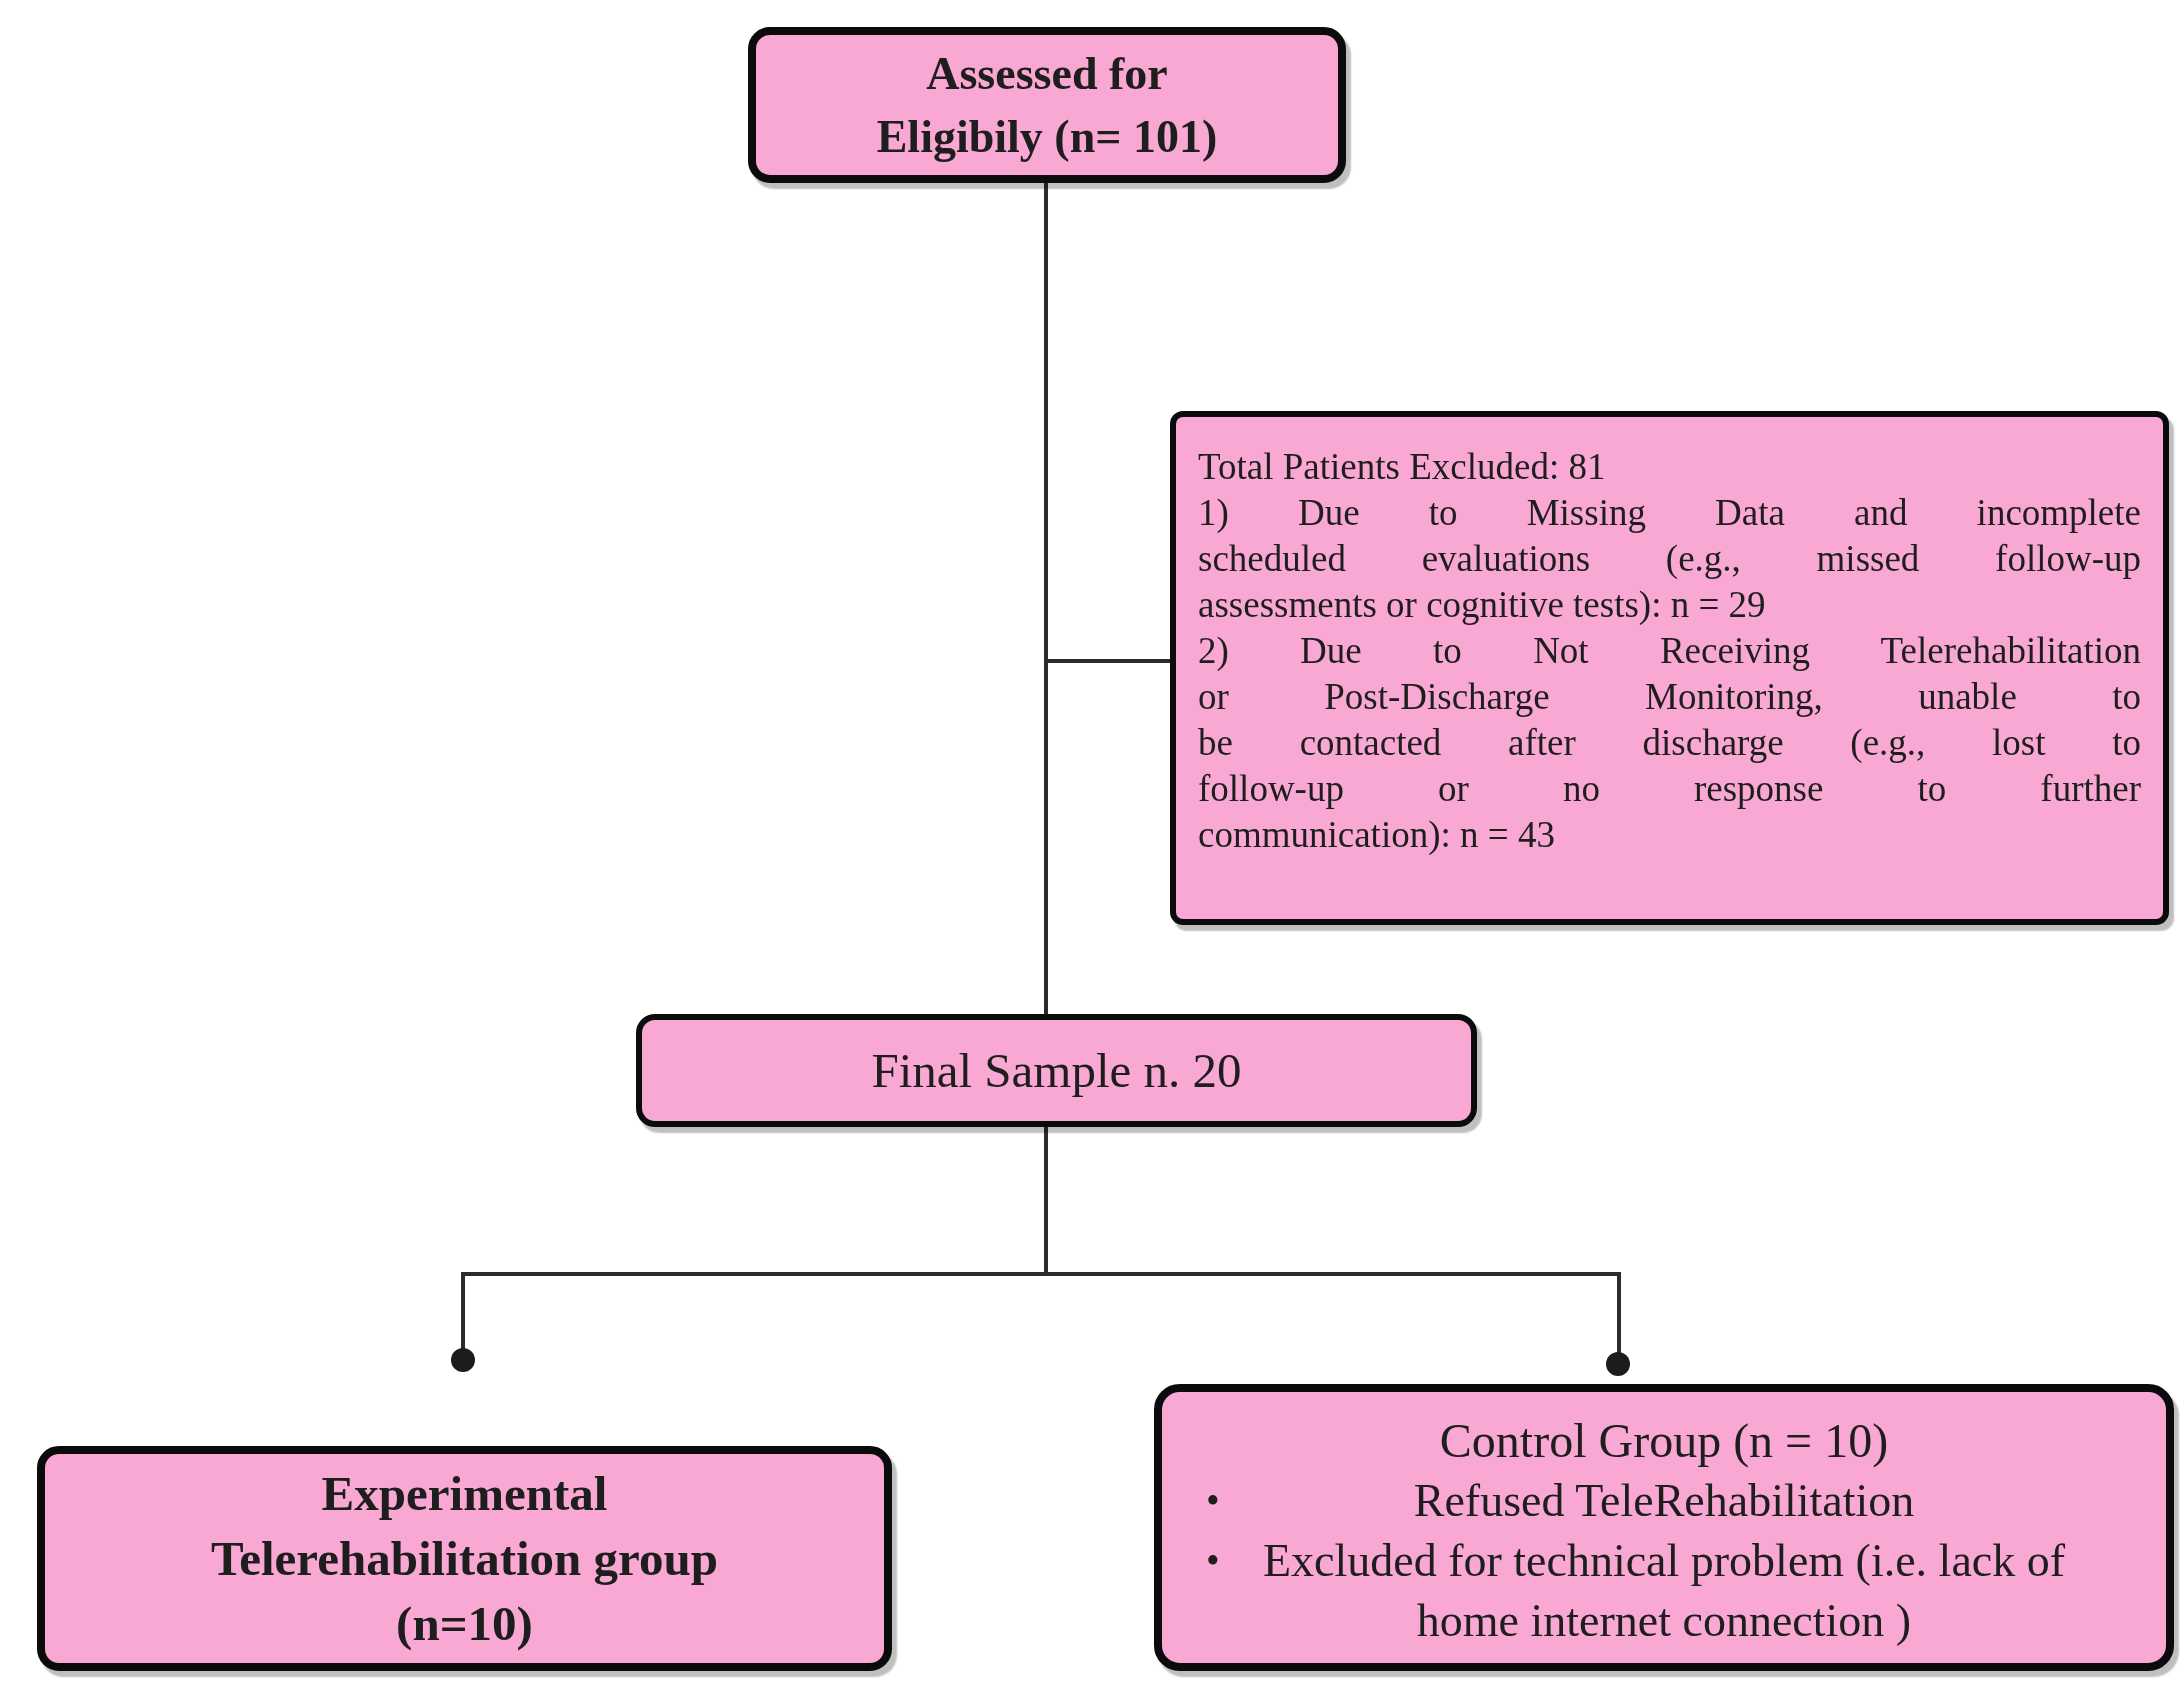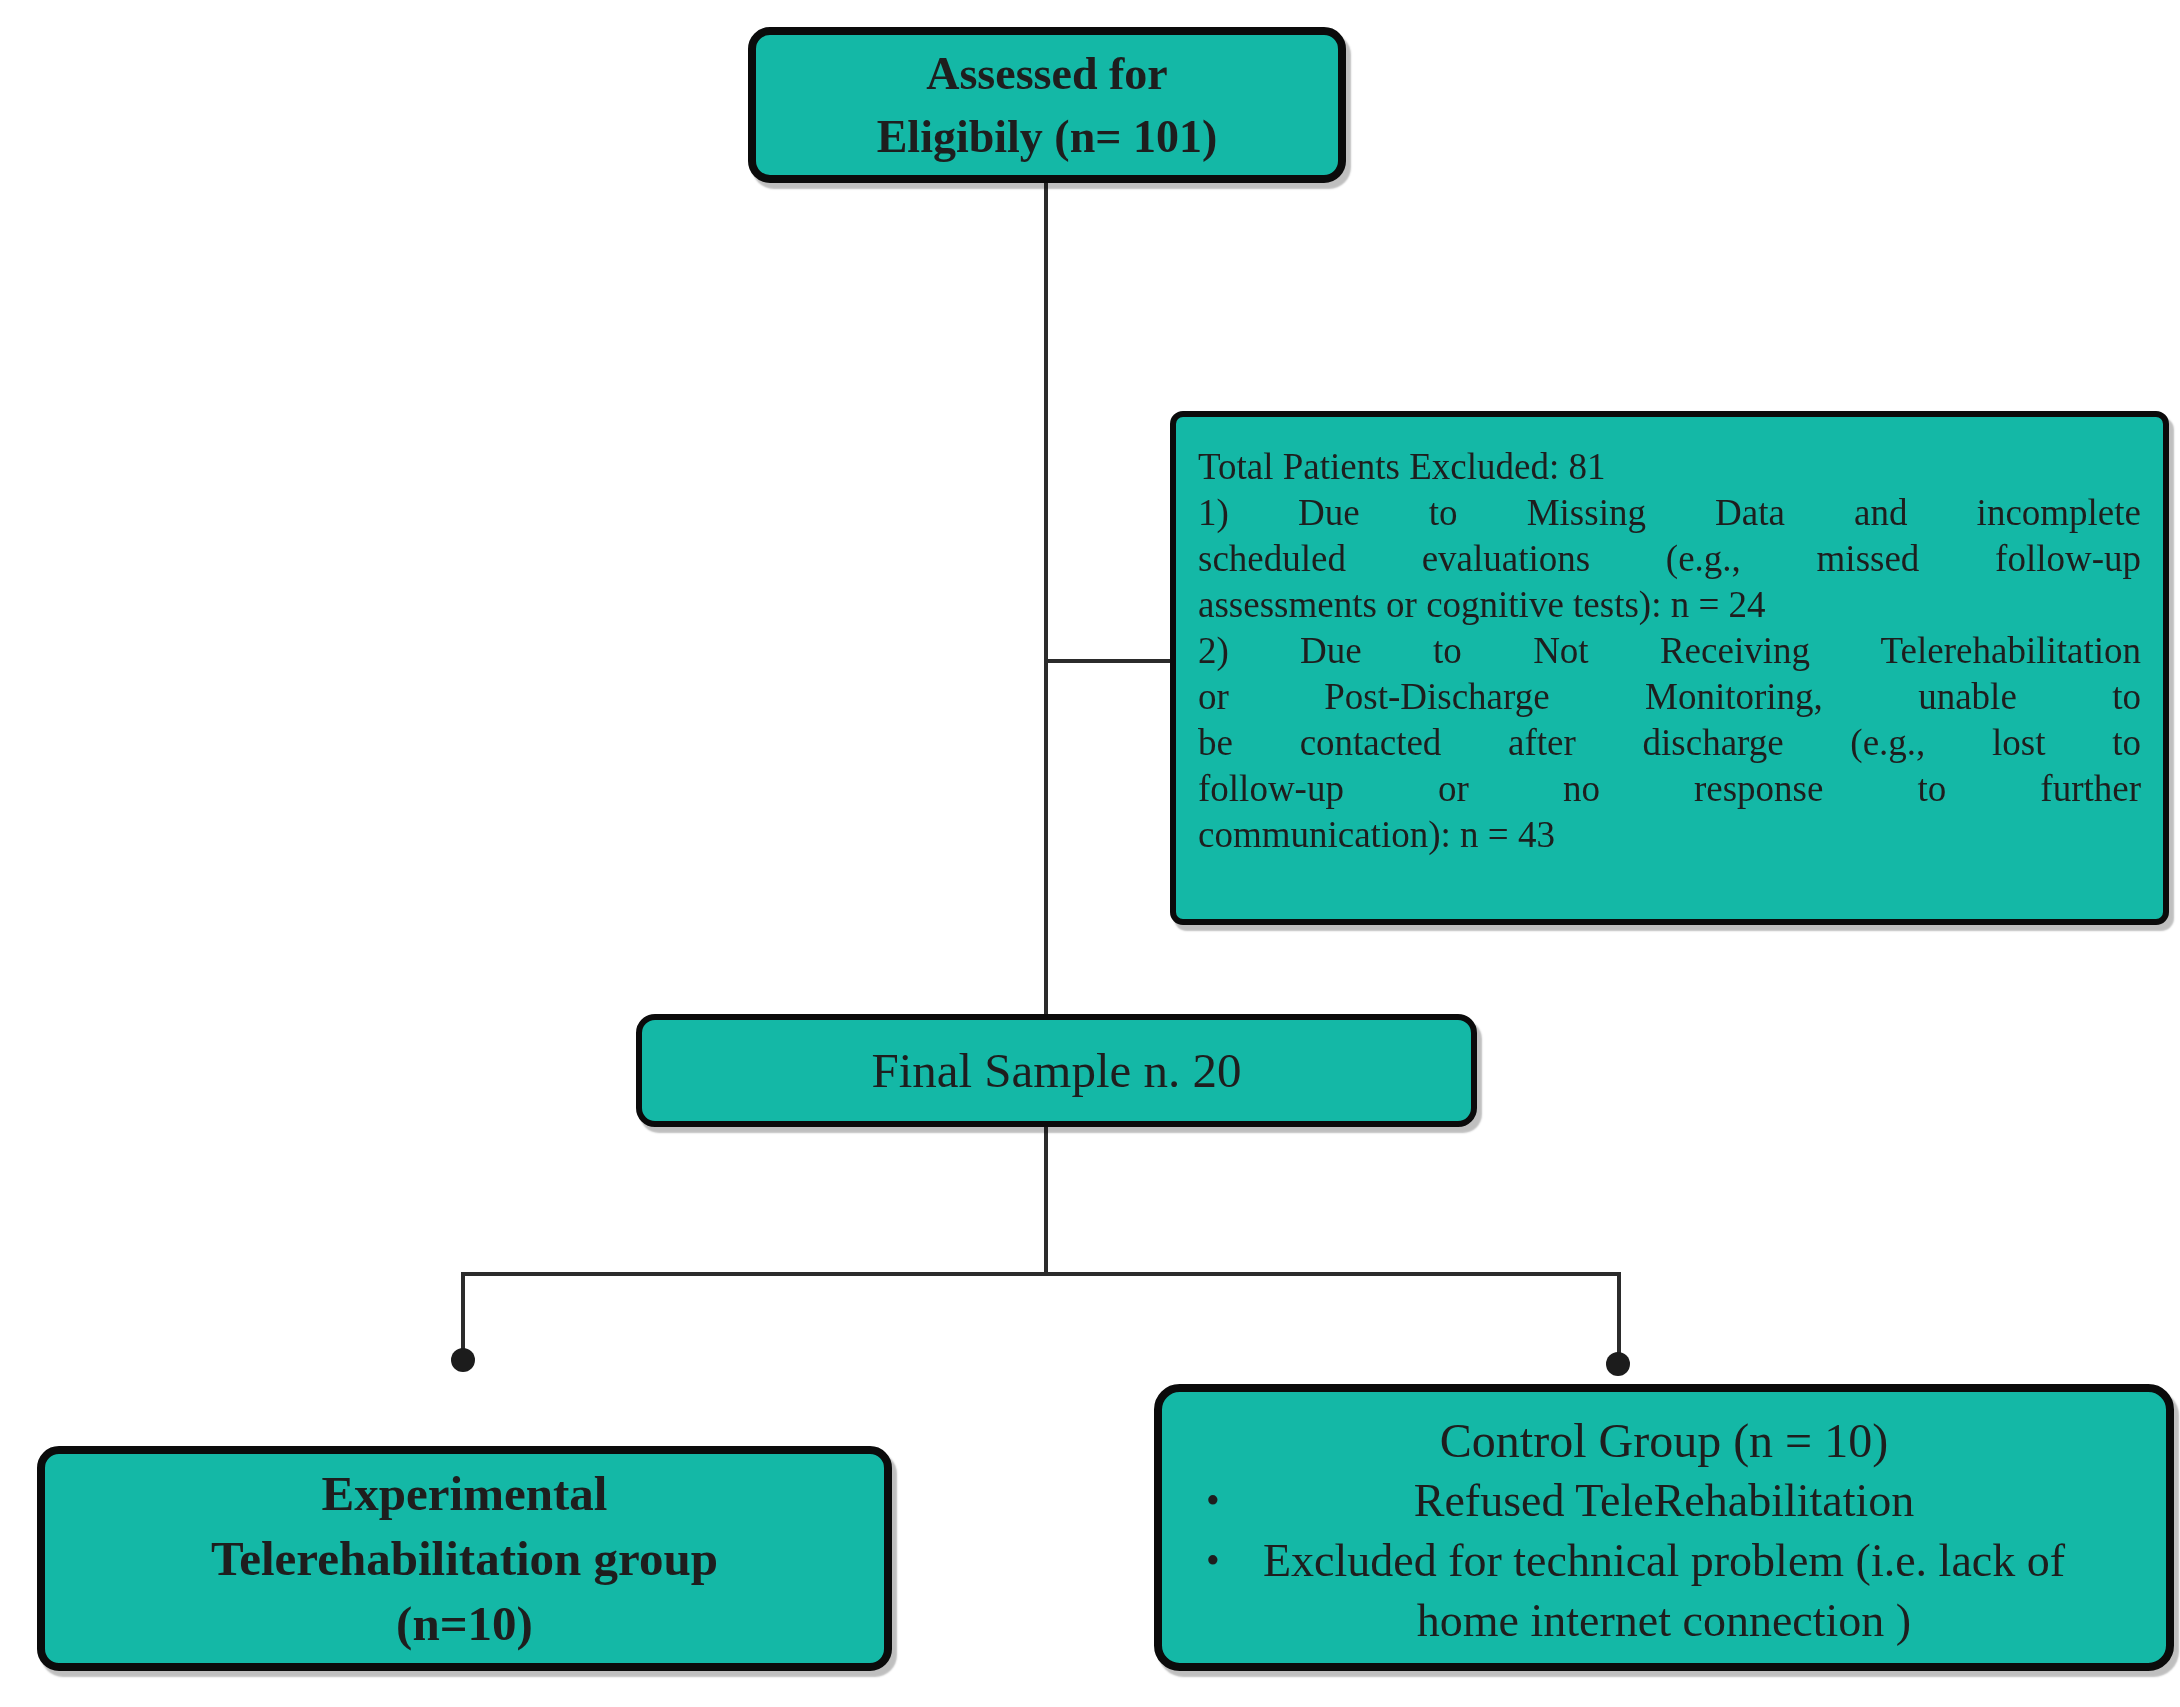--- a/index.html
+++ b/index.html
@@ -14,21 +14,21 @@
     background: #ffffff;
     font-family: "Liberation Serif", "DejaVu Serif", serif;
     color: #1e1e1e;
     overflow: hidden;
   }
 
   
   .node {
     position: absolute;
     box-sizing: border-box;
-    background: #14b8a6;
+    background: #f9a8d4;
     border: 7.7px solid #0b0b0b;
     box-shadow: 4.3px 6px 1.7px rgba(0,0,0,0.25);
   }
 
   .box-assessed {
     left: 748px; top: 27px;
     width: 598px; height: 156px;
     border-width: 8.5px;
     border-radius: 22px;
     display: flex; flex-direction: column;
@@ -142,21 +142,21 @@
 
   <div class="node box-assessed">
     <div>Assessed for</div>
     <div>Eligibily (n= 101)</div>
   </div>
 
   <div class="node box-excluded">
     <div class="xline">Total Patients Excluded: 81</div>
     <div class="xline stretch">1) Due to Missing Data and incomplete</div>
     <div class="xline stretch">scheduled evaluations (e.g., missed follow-up</div>
-    <div class="xline">assessments or cognitive tests): n = 24</div>
+    <div class="xline">assessments or cognitive tests): n = 29</div>
     <div class="xline stretch">2) Due to Not Receiving Telerehabilitation</div>
     <div class="xline stretch">or Post-Discharge Monitoring, unable to</div>
     <div class="xline stretch">be contacted after discharge (e.g., lost to</div>
     <div class="xline stretch">follow-up or no response to further</div>
     <div class="xline">communication): n = 43</div>
   </div>
 
   <div class="node box-final">
     <div>Final Sample n. 20</div>
   </div>

